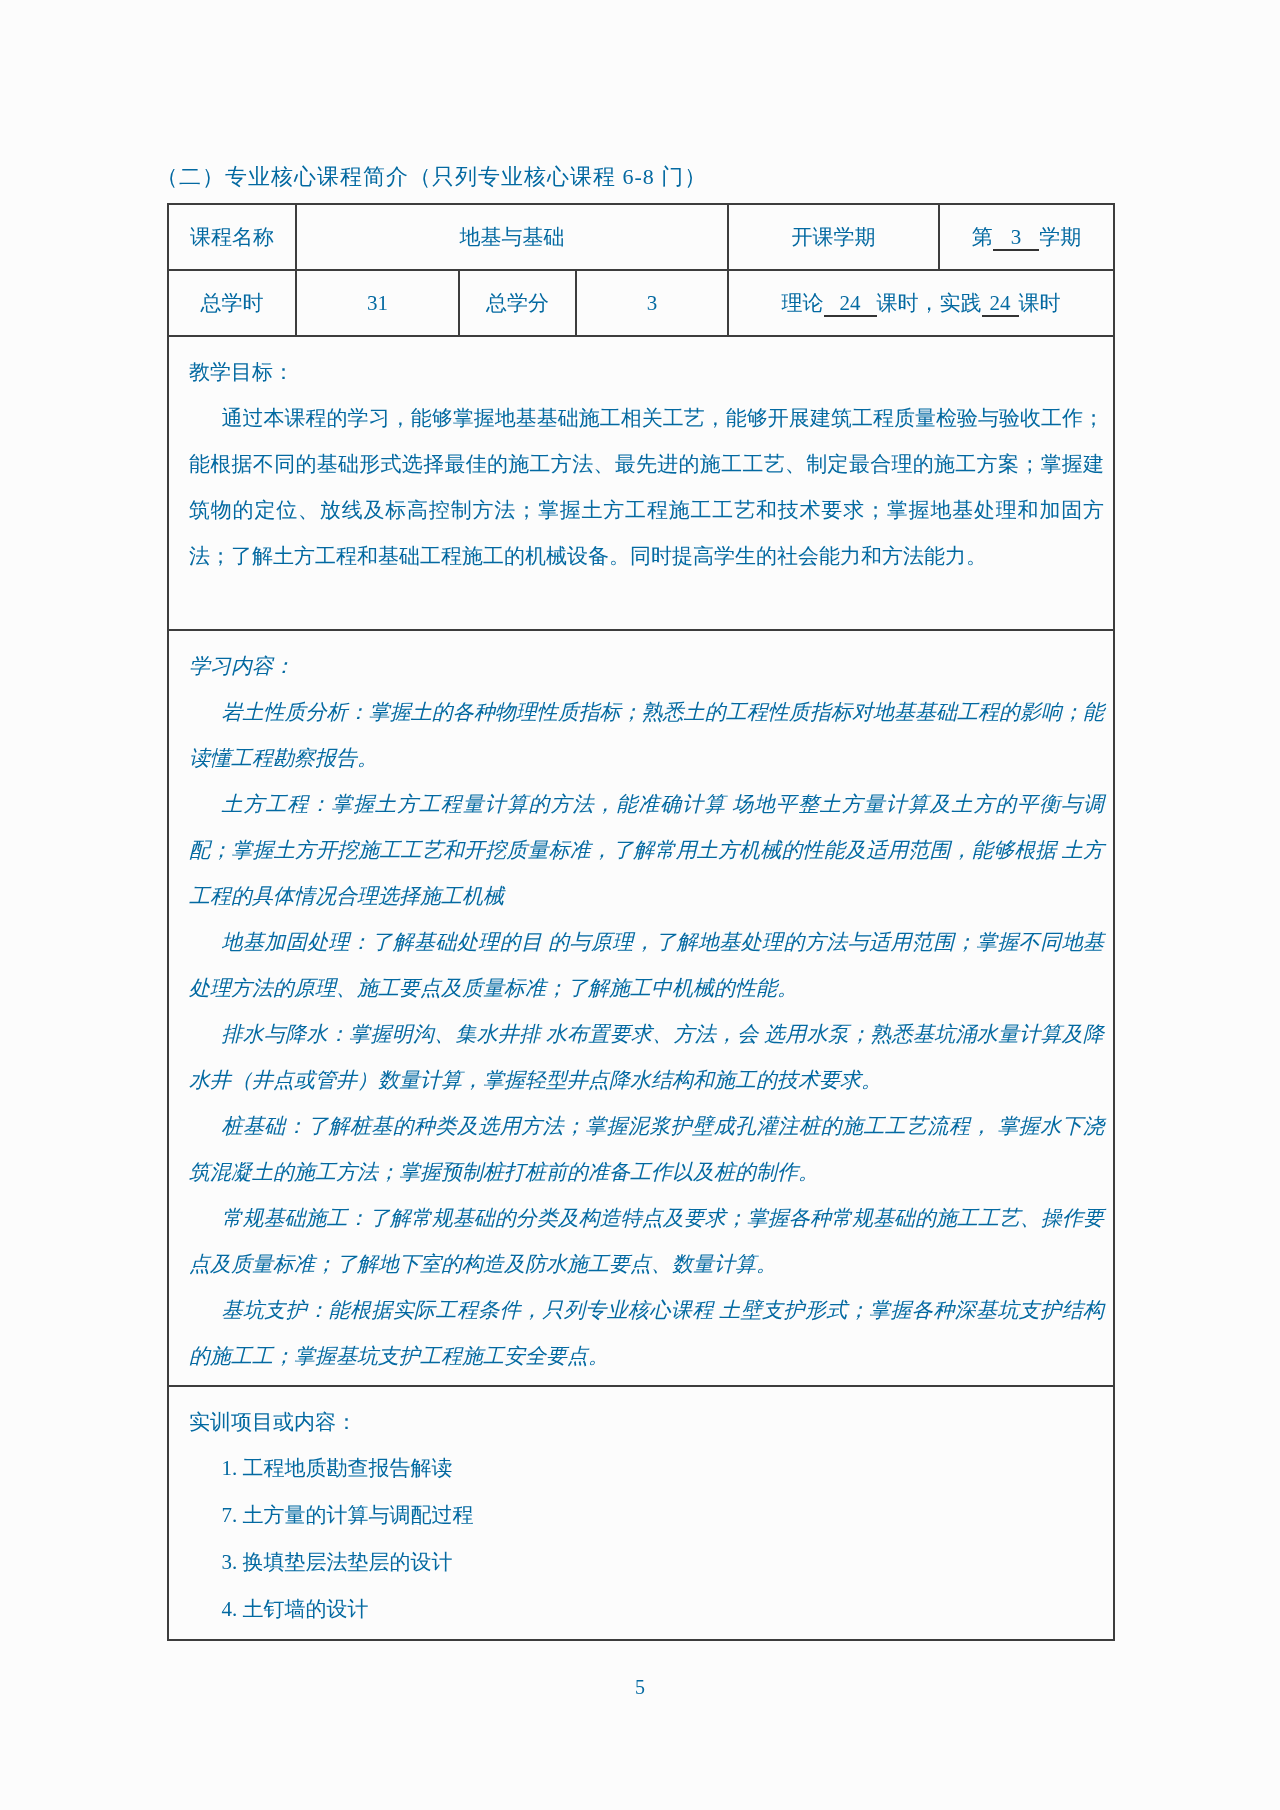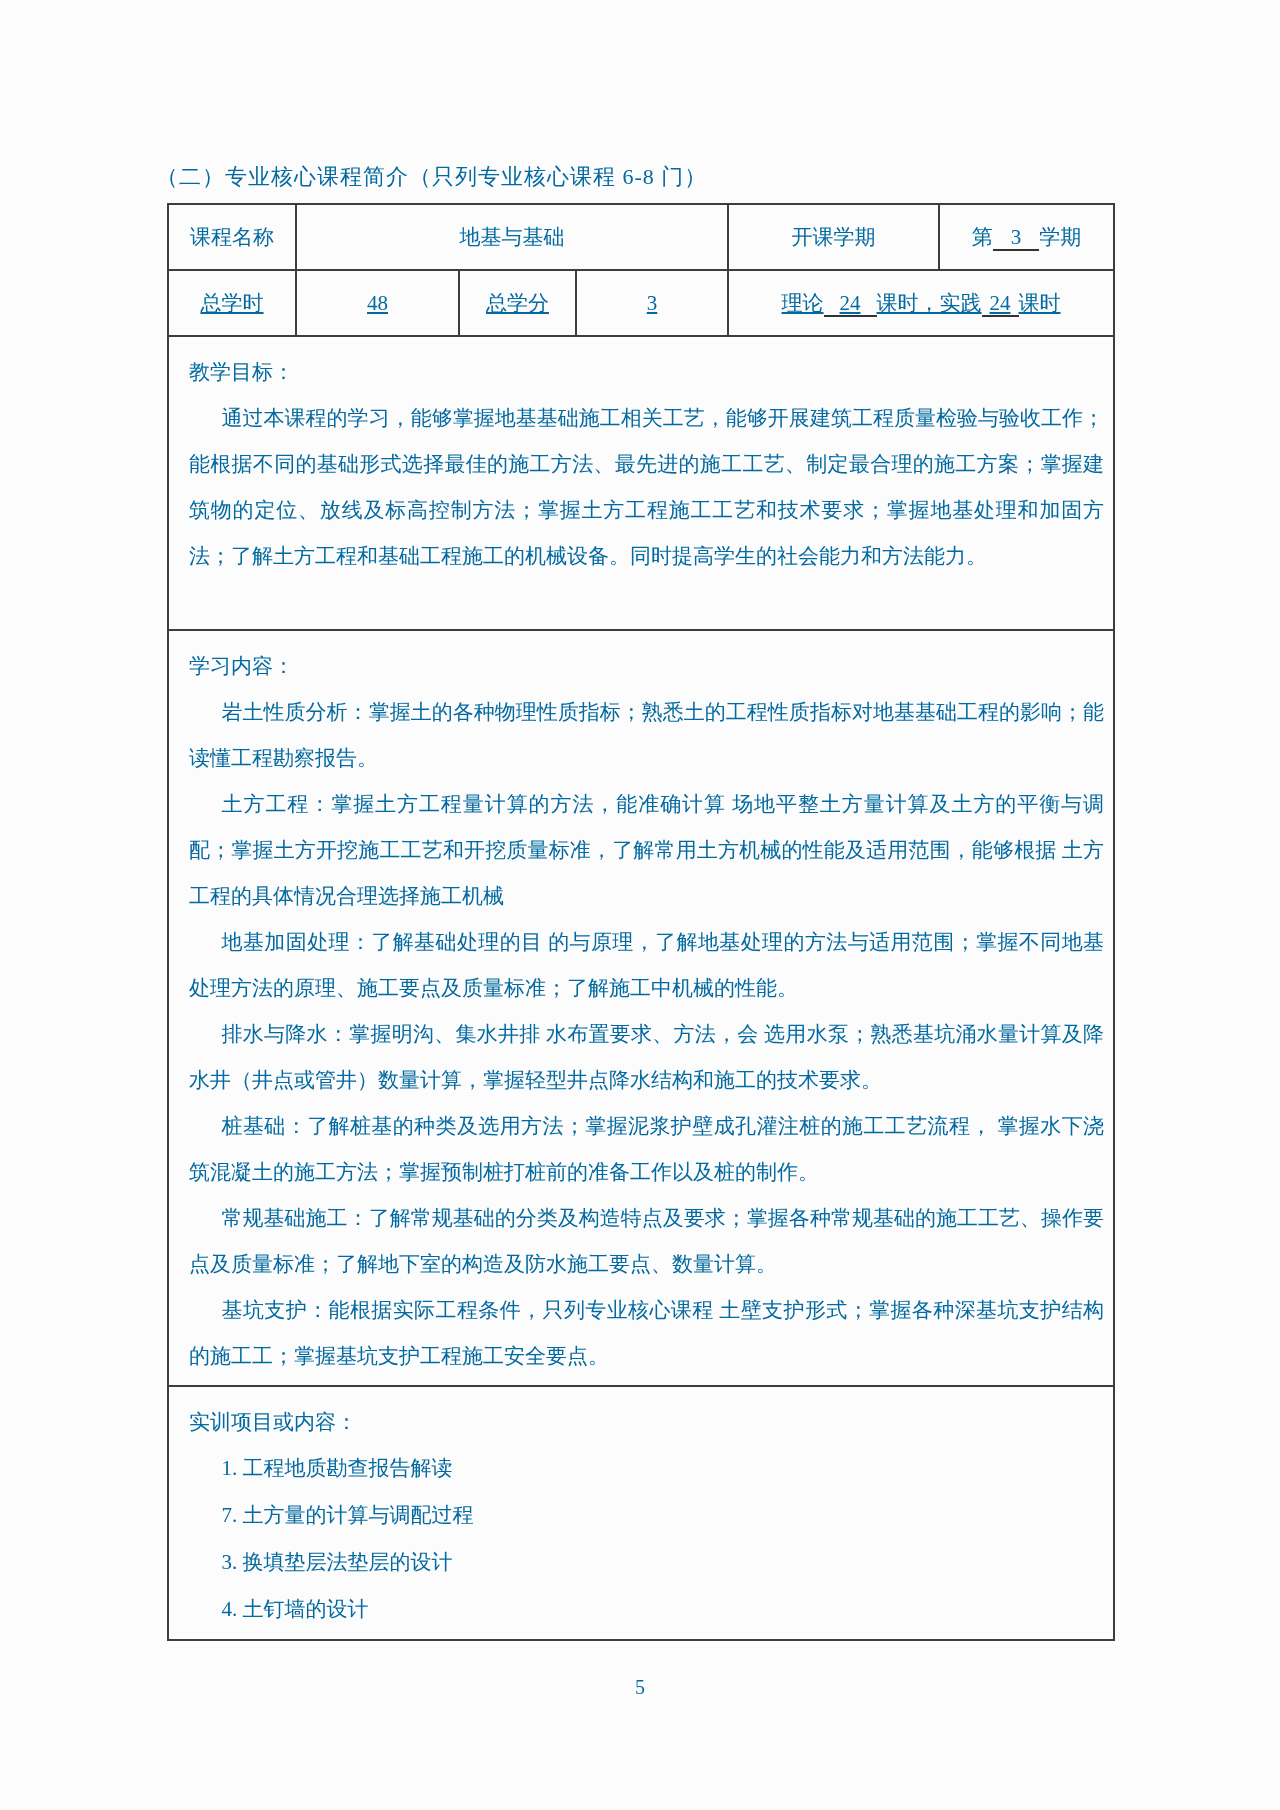--- a/index.html
+++ b/index.html
@@ -28,32 +28,32 @@
     border-collapse: collapse;
     table-layout: fixed;
   }
   td {
     border: 2px solid #3d3d3d;
     font-size: 21px;
     box-sizing: border-box;
     padding: 18px;
   }
   tr.hdr1 { height: 60px; }
-  tr.hdr2 { height: 59px; text-decoration: underline; }
+  tr.hdr2 { height: 59px; }
   td.center { text-align: center; vertical-align: middle; }
   .u { border-bottom: 2px solid #333; }
   .pad-wide { padding: 0 16px; }
   .pad-narrow { padding: 0 8px; }
   .pad-sem { padding: 0 18px; }
   td.sec {
     vertical-align: top;
     padding: 12px 9px 6px 20px;
   }
   td.sec-goal { height: 294px; }
-  td.sec-learn { height: 686px; }
+  td.sec-learn { height: 686px; font-style: italic; }
   td.sec-train { height: 225px; }
   .sec-label { line-height: 46px; }
   td.sec p.para {
     margin: 0;
     text-indent: 1.55em;
     line-height: 46px;
     text-align: justify;
   }
   td.sec p.item {
     margin: 0;
@@ -89,21 +89,21 @@
     <tbody>
         <tr class="hdr1">
       <td class="center">课程名称</td>
       <td class="center" colspan="3">地基与基础</td>
       <td class="center">开课学期</td>
       <td class="center"><span>第</span><span class="u pad-sem">3</span><span>学期</span></td>
     </tr>
 
     <tr class="hdr2">
       <td class="center">总学时</td>
-      <td class="center">48</td>
+      <td class="center">31</td>
       <td class="center">总学分</td>
       <td class="center">3</td>
       <td class="center" colspan="2"><span>理论</span><span class="u pad-wide">24</span><span>课时，实践</span><span class="u pad-narrow">24</span><span>课时</span></td>
     </tr>
 
     <tr>
       <td class="sec sec-goal" colspan="6">
         <div class="sec-label">教学目标：</div>
         <p class="para">通过本课程的学习，能够掌握地基基础施工相关工艺，能够开展建筑工程质量检验与验收工作；能根据不同的基础形式选择最佳的施工方法、最先进的施工工艺、制定最合理的施工方案；掌握建筑物的定位、放线及标高控制方法；掌握土方工程施工工艺和技术要求；掌握地基处理和加固方法；了解土方工程和基础工程施工的机械设备。同时提高学生的社会能力和方法能力。</p>
       </td>

